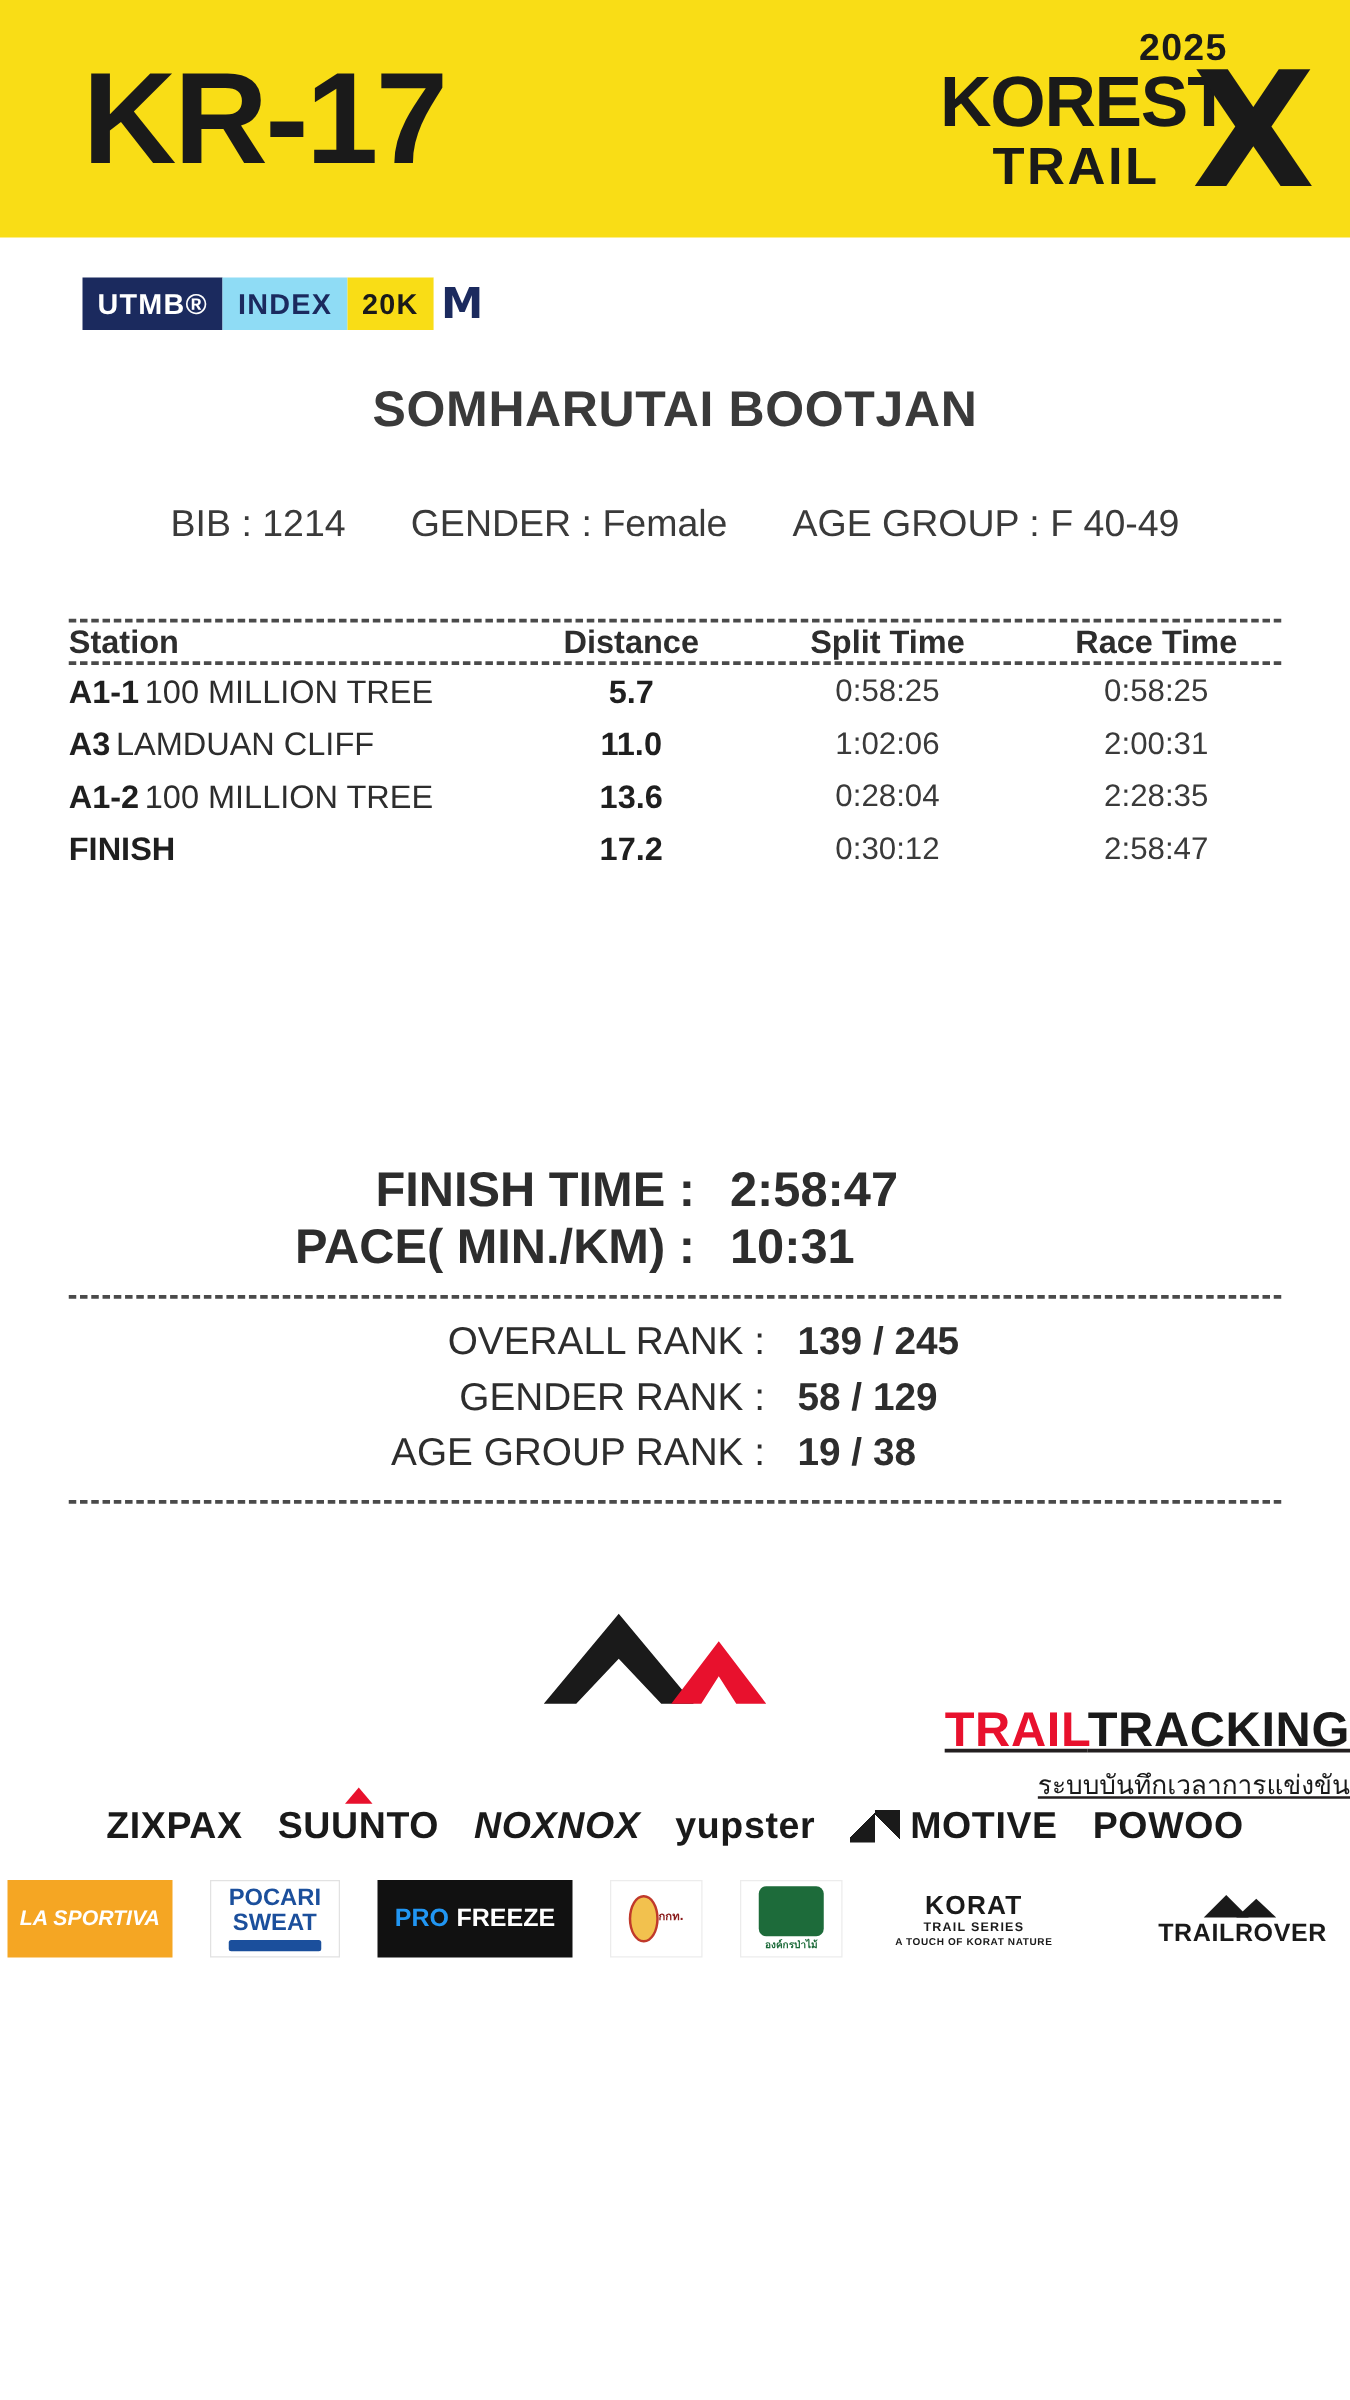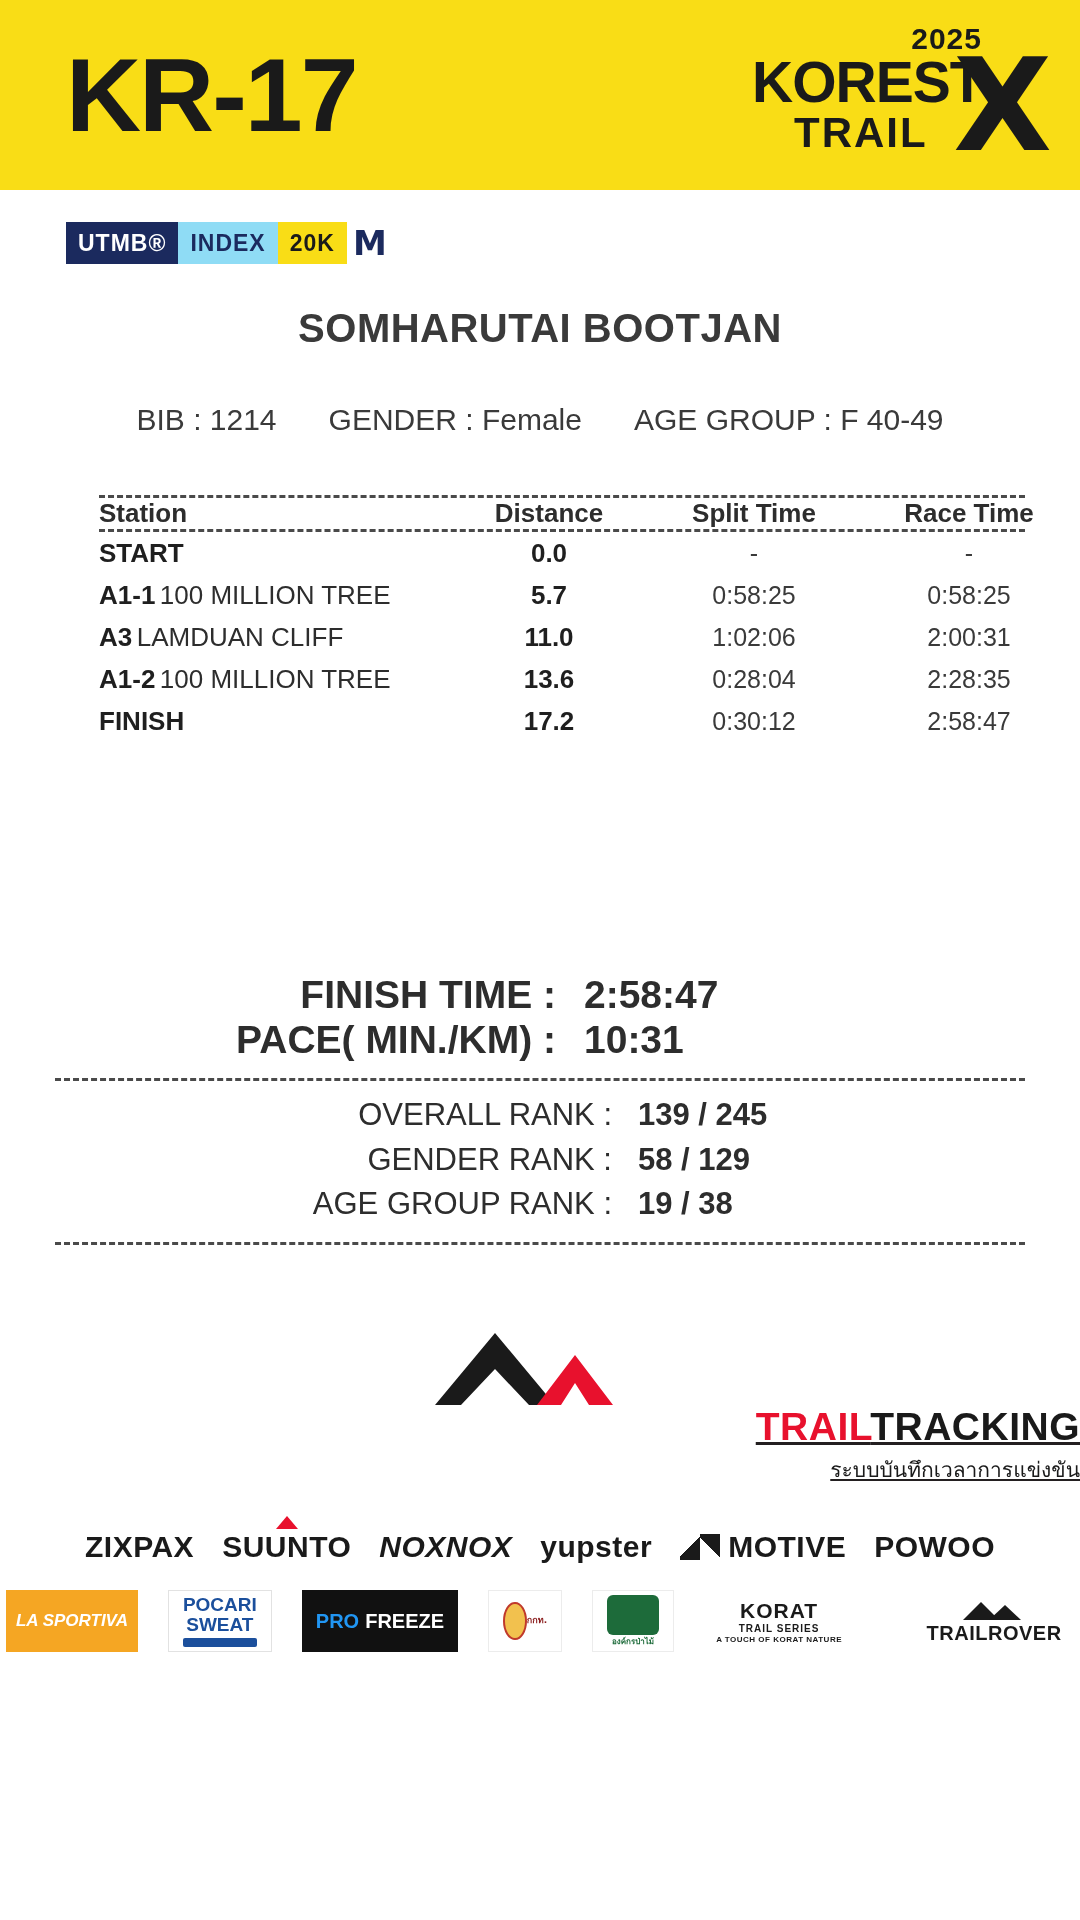--- a/index.html
+++ b/index.html
@@ -148,21 +148,21 @@
   .meta-item { white-space: nowrap; }
   .meta-label { }
   .meta-value { }
 
   
   .dashed {
     border-top: 3px dashed #4a4a4a;
     margin: 0 55px;
     height: 0;
   }
-  .table-wrap { margin-top: 58px; padding-left: 44px; }
+  .table-wrap { margin-top: 58px; }
   table.splits {
     width: 1080px;
     border-collapse: collapse;
     table-layout: fixed;
   }
   table.splits th, table.splits td {
     padding: 0;
   }
   .sp-head th {
     font-size: 26px;
@@ -231,21 +231,20 @@
     margin-top: 4px;
     font-family: "DejaVu Sans", sans-serif;
   }
 
   
   .sponsor-row {
     display: flex;
     align-items: center;
     justify-content: center;
     gap: 28px;
-    margin-top: 44px;
     padding: 0 24px;
   }
   .sp-text {
     font-size: 30px;
     font-weight: bold;
     color: #1a1a1a;
     letter-spacing: 0.5px;
     white-space: nowrap;
   }
   .sp-text.italic { font-style: italic; }
@@ -358,30 +357,20 @@
       <th class="col-dist">Distance</th>
       <th class="col-split">Split Time</th>
       <th class="col-race">Race Time</th>
       <th class="pad-right"></th>
     </tr>
   </tbody>
     </table>
   <div class="dashed"></div>
   <table class="splits">
     <tbody>
-        <tr class="sp-row">
-      <td class="col-station">
-        <span class="st-code">START</span>
-        <span class="st-name"></span>
-      </td>
-      <td class="col-dist dist-val">0.0</td>
-      <td class="col-split time-val">-</td>
-      <td class="col-race time-val">-</td>
-      <td class="pad-right"></td>
-    </tr>
     <tr class="sp-row">
       <td class="col-station">
         <span class="st-code">A1-1</span>
         <span class="st-name">100  MILLION TREE</span>
       </td>
       <td class="col-dist dist-val">5.7</td>
       <td class="col-split time-val">0:58:25</td>
       <td class="col-race time-val">0:58:25</td>
       <td class="pad-right"></td>
     </tr>

